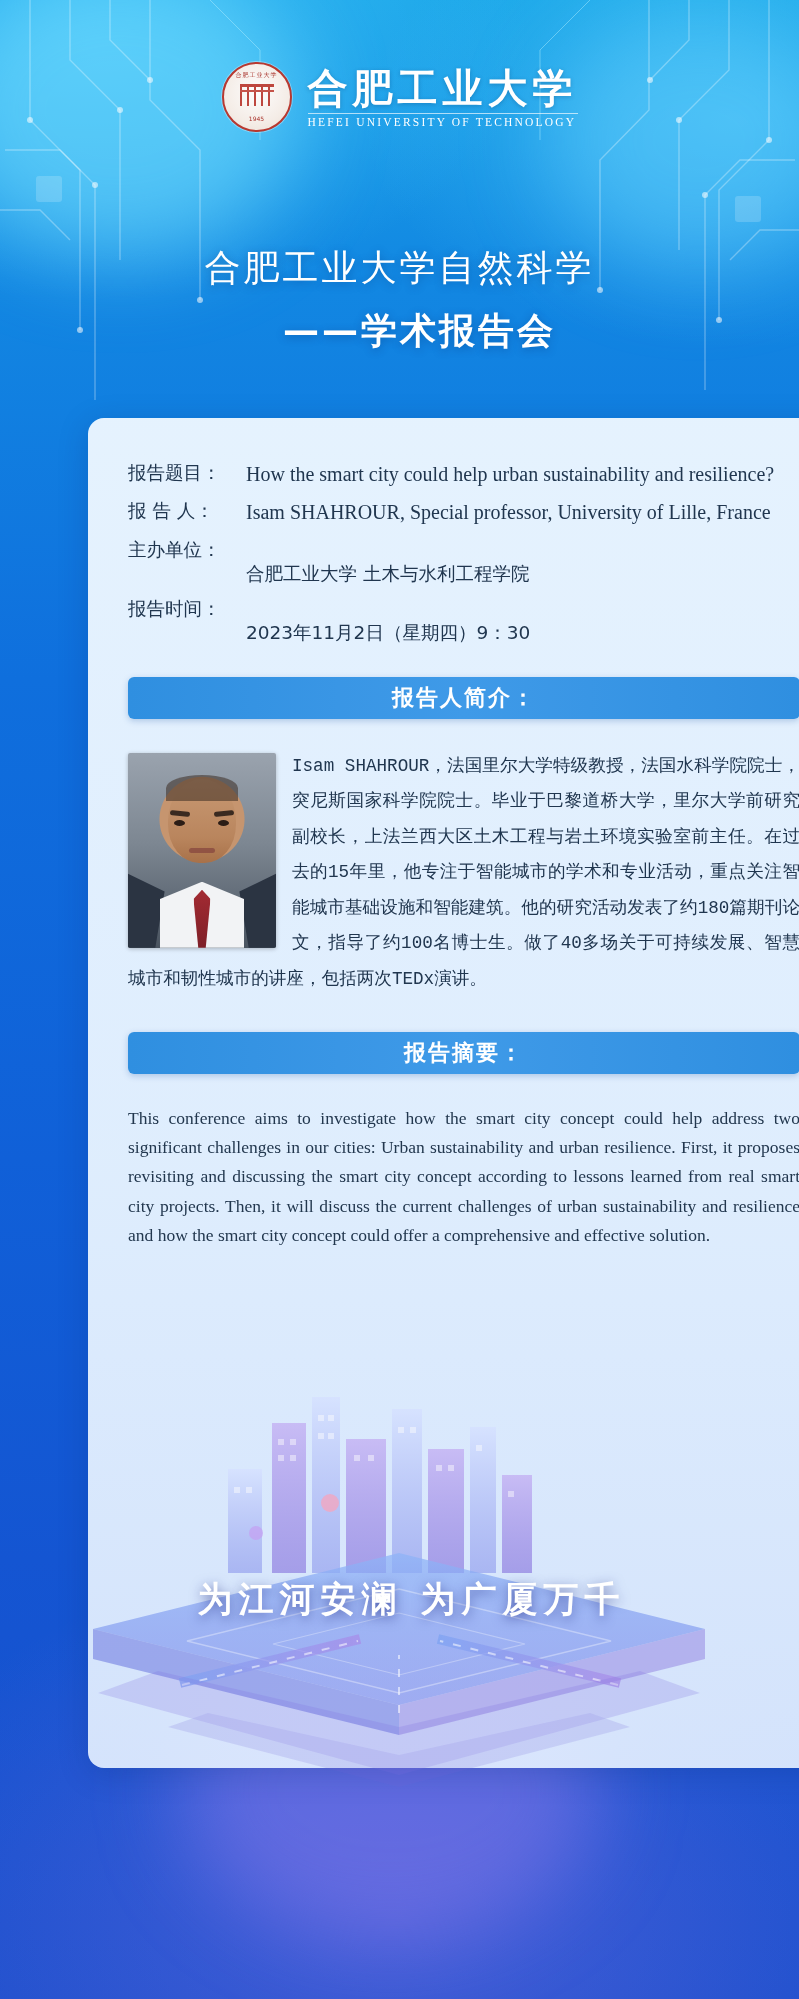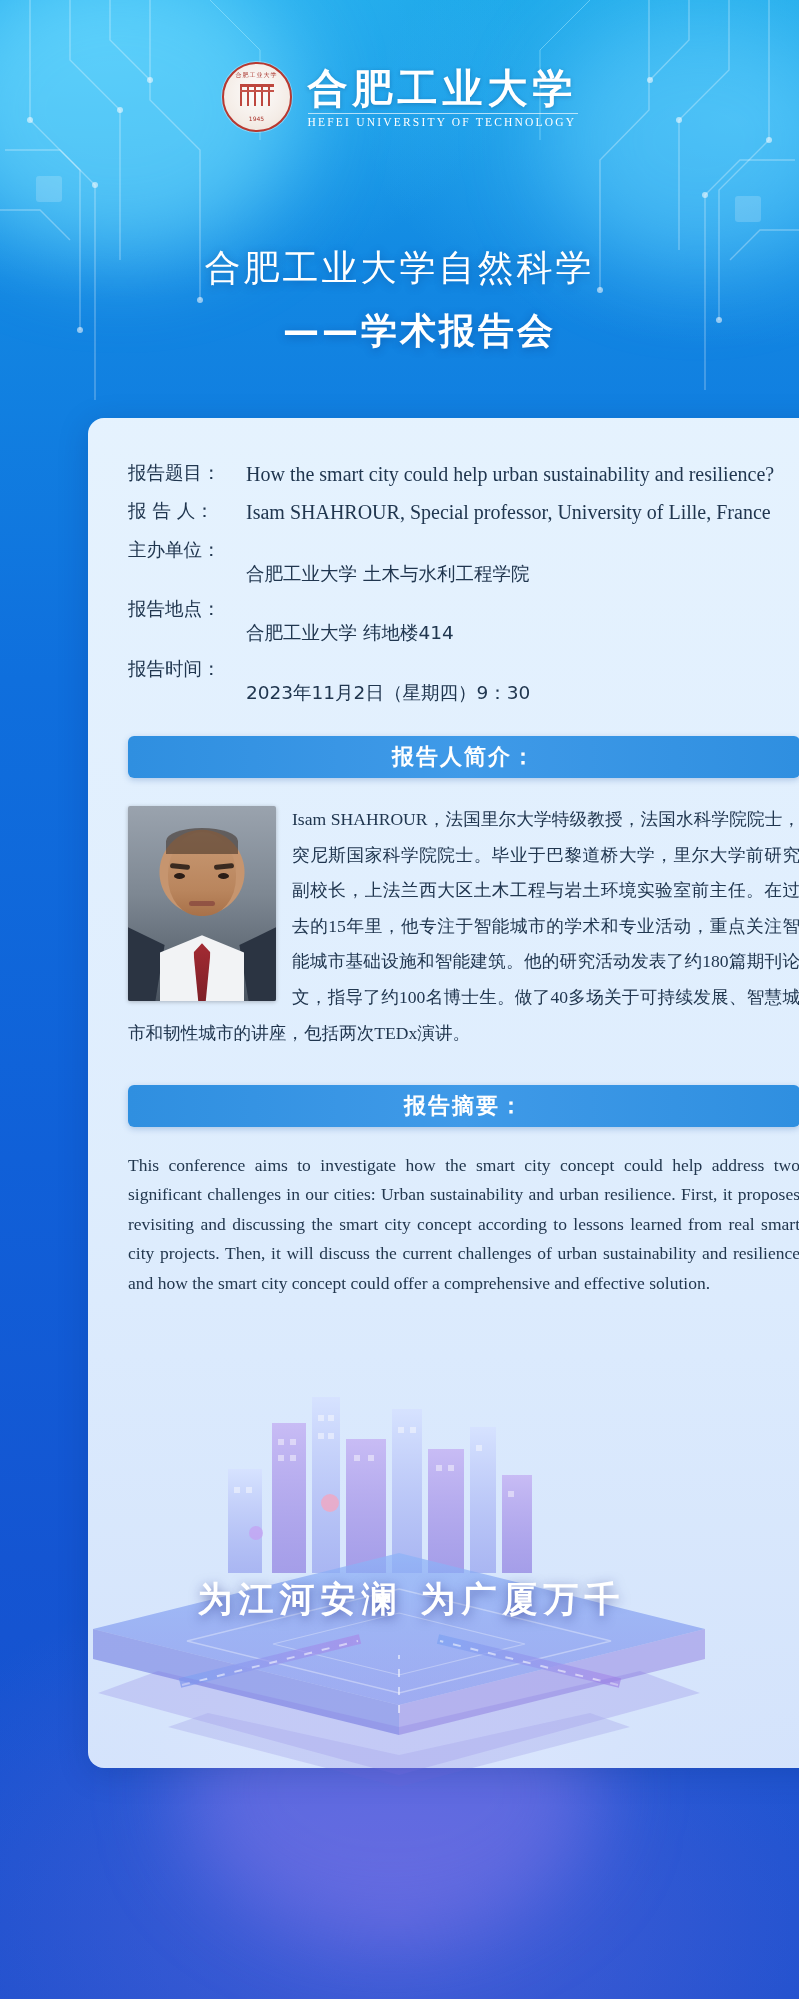--- a/index.html
+++ b/index.html
@@ -176,21 +176,21 @@
     font-size: 18.5px;
     margin-top: 24px;
   }
   .info-value.en {
     font-family: "Liberation Serif", "DejaVu Serif", serif;
     font-size: 20px;
   }
 
   
   .section-bar {
-    margin: 26px 0 24px 0;
+    margin: 26px 0 30px 0;
     height: 42px;
     border-radius: 6px;
     background: linear-gradient(90deg, #2f8fe0 0%, #3f9ae8 50%, #2f8fe0 100%);
     display: flex;
     align-items: center;
     justify-content: center;
     box-shadow: 0 2px 6px rgba(20,80,160,0.25);
   }
   .section-bar span {
     color: #ffffff;
@@ -199,21 +199,21 @@
     letter-spacing: 2px;
     font-family: "DejaVu Sans", "Liberation Sans", sans-serif;
   }
 
   
   .bio {
     font-size: 17.6px;
     line-height: 2.02;
     color: #20364f;
     text-align: justify;
-    font-family: Liberation Serif, serif;
+    font-family: Liberation Mono, monospace;
   }
   .portrait {
     float: left;
     width: 148px;
     height: 195px;
     margin: 4px 16px 6px 0;
     border-radius: 2px;
     background:
       radial-gradient(circle at 50% 34%, #c6956f 0 42px, transparent 43px),
       linear-gradient(180deg, #9aa3ae 0%, #7d8792 46%, #4a5460 100%);
@@ -376,24 +376,20 @@
       <div class="info-row">
         <div class="info-label">报 告 人：</div>
         <div class="info-value en">Isam SHAHROUR, Special professor, University of Lille, France</div>
       </div>
 
       <div class="info-row">
         <div class="info-label">主办单位：</div>
         <div class="info-value cn">合肥工业大学  土木与水利工程学院</div>
       </div>
 
-      <div class="info-row">
-        <div class="info-label">报告地点：</div>
-        <div class="info-value cn">合肥工业大学  纬地楼414</div>
-      </div>
 
       <div class="info-row">
         <div class="info-label">报告时间：</div>
         <div class="info-value cn">2023年11月2日（星期四）9：30</div>
       </div>
 
     </div>
 
     <div class="section-bar">
       <span>报告人简介：</span>

